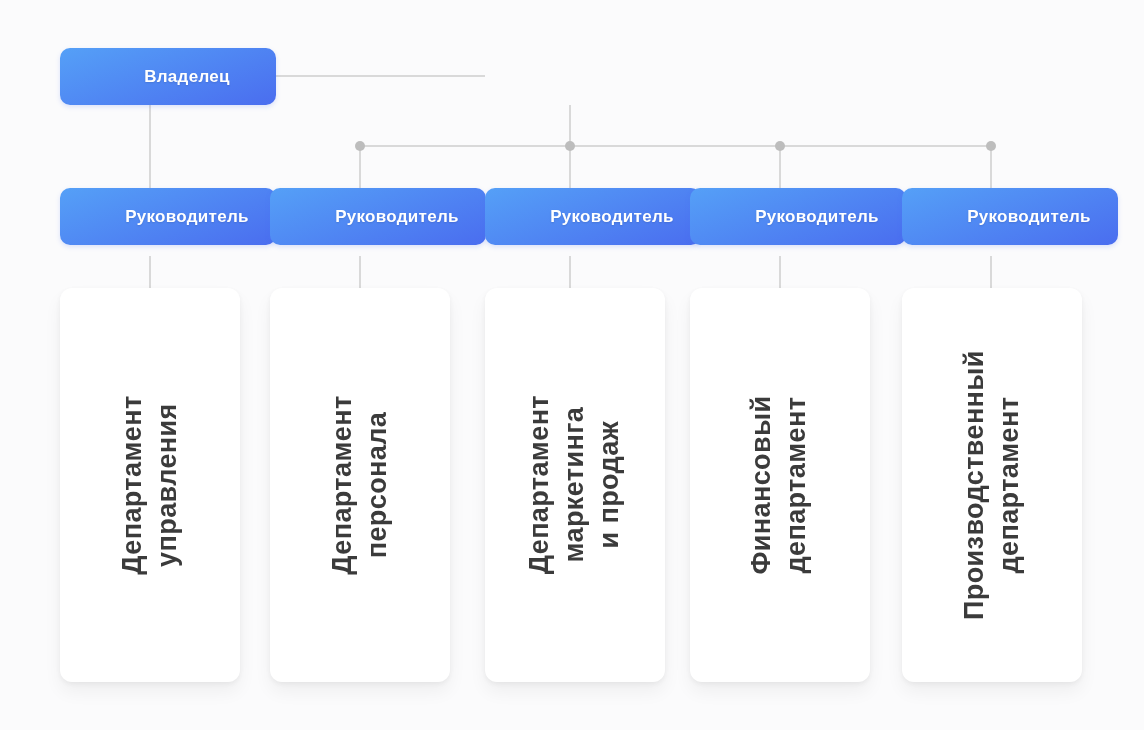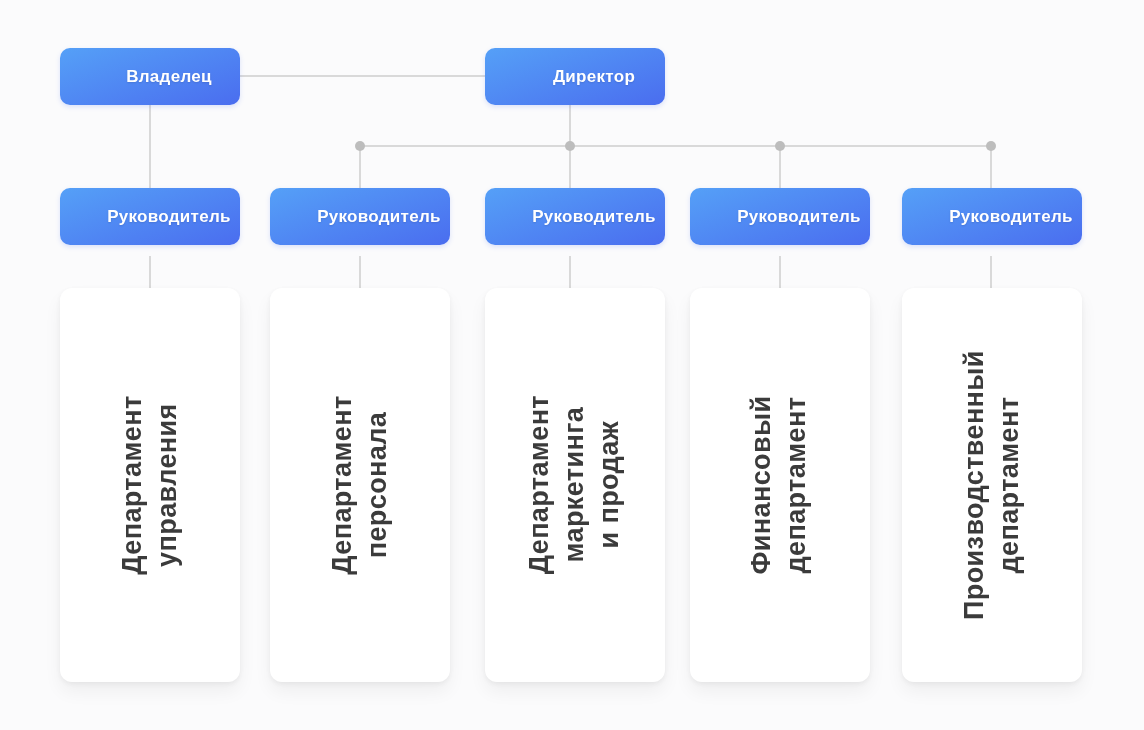--- a/index.html
+++ b/index.html
@@ -20,21 +20,21 @@
   }
   .canvas {
     position: relative;
     width: 1144px;
     height: 730px;
     background: var(--page-background);
     overflow: hidden;
   }
   .pill {
     position: absolute;
-    width: 180px;
+    width: 216px;
     height: 57px;
     border-radius: 10px;
     background: linear-gradient(160deg, var(--node-gradient-start) 0%, var(--node-gradient-end) 100%);
     color: var(--node-text);
     font-size: 17px;
     font-weight: bold;
     letter-spacing: 0.3px;
     display: flex;
     align-items: center;
     justify-content: center;
@@ -105,21 +105,20 @@
   <div class="v-line" style="left:569px; top:256px; height:32px;"></div>
   <div class="v-line" style="left:779px; top:256px; height:32px;"></div>
   <div class="v-line" style="left:990px; top:256px; height:32px;"></div>
 
   <div class="dot" style="left:355px; top:141px;"></div>
   <div class="dot" style="left:565px; top:141px;"></div>
   <div class="dot" style="left:775px; top:141px;"></div>
   <div class="dot" style="left:986px; top:141px;"></div>
 
   <div class="pill" style="left:60px; top:48px;">Владелец</div>
-  <div class="pill" style="left:485px; top:48px;">Директор</div>
 
   <div class="pill" style="left:60px; top:188px;">Руководитель</div>
   <div class="pill" style="left:270px; top:188px;">Руководитель</div>
   <div class="pill" style="left:485px; top:188px;">Руководитель</div>
   <div class="pill" style="left:690px; top:188px;">Руководитель</div>
   <div class="pill" style="left:902px; top:188px;">Руководитель</div>
 
   <div class="card" style="left:60px;">
     <span class="vtext">Департамент
 управления</span>

